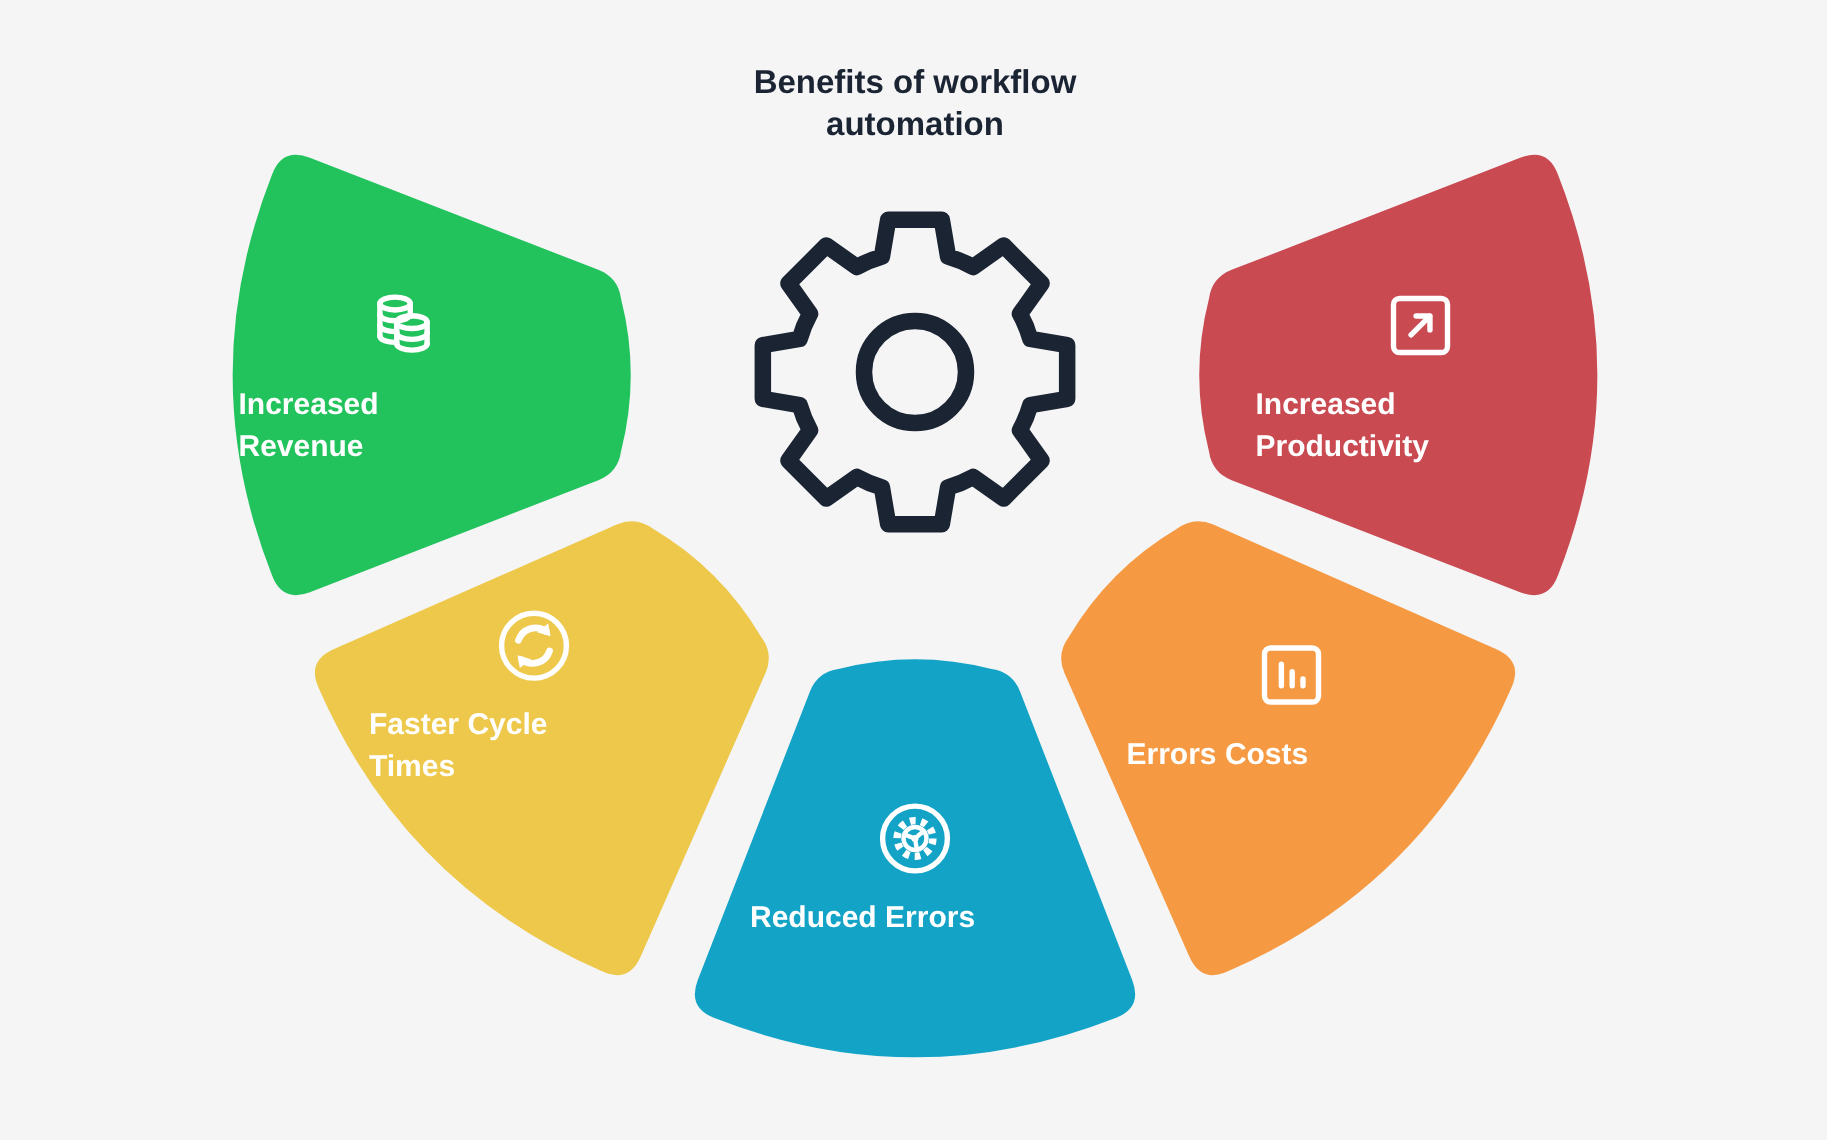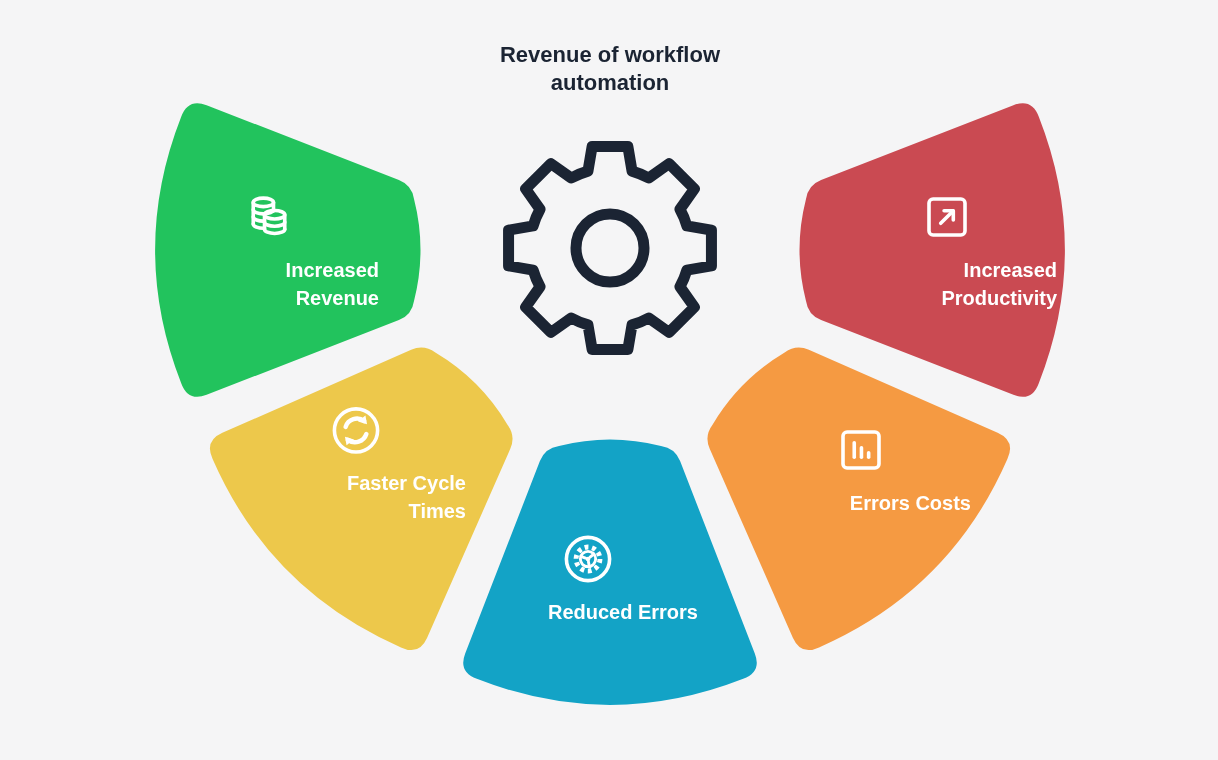--- a/index.html
+++ b/index.html
@@ -15,36 +15,36 @@
     position:absolute;left:610px;top:69px;transform:translate(-50%,-50%);
     width:420px;text-align:center;white-space:pre-line;
     font-weight:700;font-size:22px;line-height:28px;color:#1b2433;
   }
   .badge{
     position:absolute;transform:translate(-50%,-50%);
     display:flex;flex-direction:column;align-items:center;gap:12px;
     color:#ffffff;
   }
   .lbl{
-    font-weight:700;font-size:20px;line-height:28px;text-align:right;
+    font-weight:700;font-size:20px;line-height:28px;text-align:left;
     white-space:pre-line;min-width:220px;
   }
   .ic{
     width:54px;height:54px;display:block;
     fill:none;stroke:#ffffff;stroke-width:1.6;
     stroke-linecap:round;stroke-linejoin:round;
   }
   .fillw{fill:#ffffff;stroke:none;}
   .teeth{stroke-width:2.2;stroke-dasharray:1.7 1.63;stroke-linecap:butt;}
   .thin{stroke-width:1.3;}
   .b-revenue{left:269px;top:251px;}
   .b-productivity{left:947px;top:251px;}
   .b-cycle{left:356px;top:464px;}
   .b-costs{left:861px;top:470px;}
-  .b-errors{left:588px;top:579px;}
+  .b-errors{left:610px;top:579px;}
 </style>
 </head>
 <body>
 
 <div class="stage">
 
   <svg class="layer" width="1218" height="760" viewBox="0 0 1218 760">
     <defs>
       <path id="wedge" d="M 559 446
         Q 610 433 661 446
@@ -70,21 +70,21 @@
         A80 80 0 0 1 -38.78 69.97 L-59.08 84.37 L-84.37 59.08 L-69.97 38.78
         A80 80 0 0 1 -76.9 22.05 L-101.44 17.89 L-101.44 -17.89 L-76.9 -22.05
         A80 80 0 0 1 -69.97 -38.78 L-84.37 -59.08 L-59.08 -84.37 L-38.78 -69.97
         A80 80 0 0 1 -22.05 -76.9 L-17.89 -101.44 L17.89 -101.44 L22.05 -76.9
         A80 80 0 0 1 38.78 -69.97 L59.08 -84.37 L84.37 -59.08 L69.97 -38.78
         A80 80 0 0 1 76.9 -22.05 Z"></path>
       <circle class="gear-stroke" cx="0" cy="0" r="34"></circle>
     </g>
   </svg>
 
-  <div class="title">Revenue of workflow
+  <div class="title">Benefits of workflow
 automation</div>
 
   <div class="badge b-revenue">
     <svg class="ic" viewBox="0 0 24 24">
       <ellipse cx="9.5" cy="5.5" rx="4.5" ry="1.9"></ellipse>
       <path d="M5 5.5 V15.1"></path>
       <path d="M14 5.5 V9.3"></path>
       <path d="M5 8.7 A4.5 1.9 0 0 0 14 8.7"></path>
       <path d="M5 11.9 A4.5 1.9 0 0 0 10 13.8"></path>
       <path d="M5 15.1 A4.5 1.9 0 0 0 10 17"></path>

